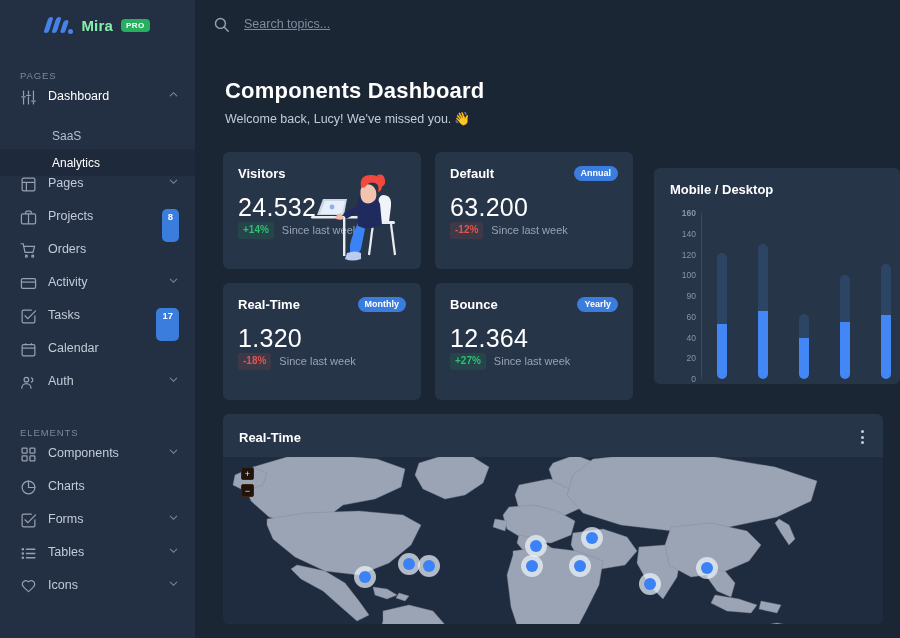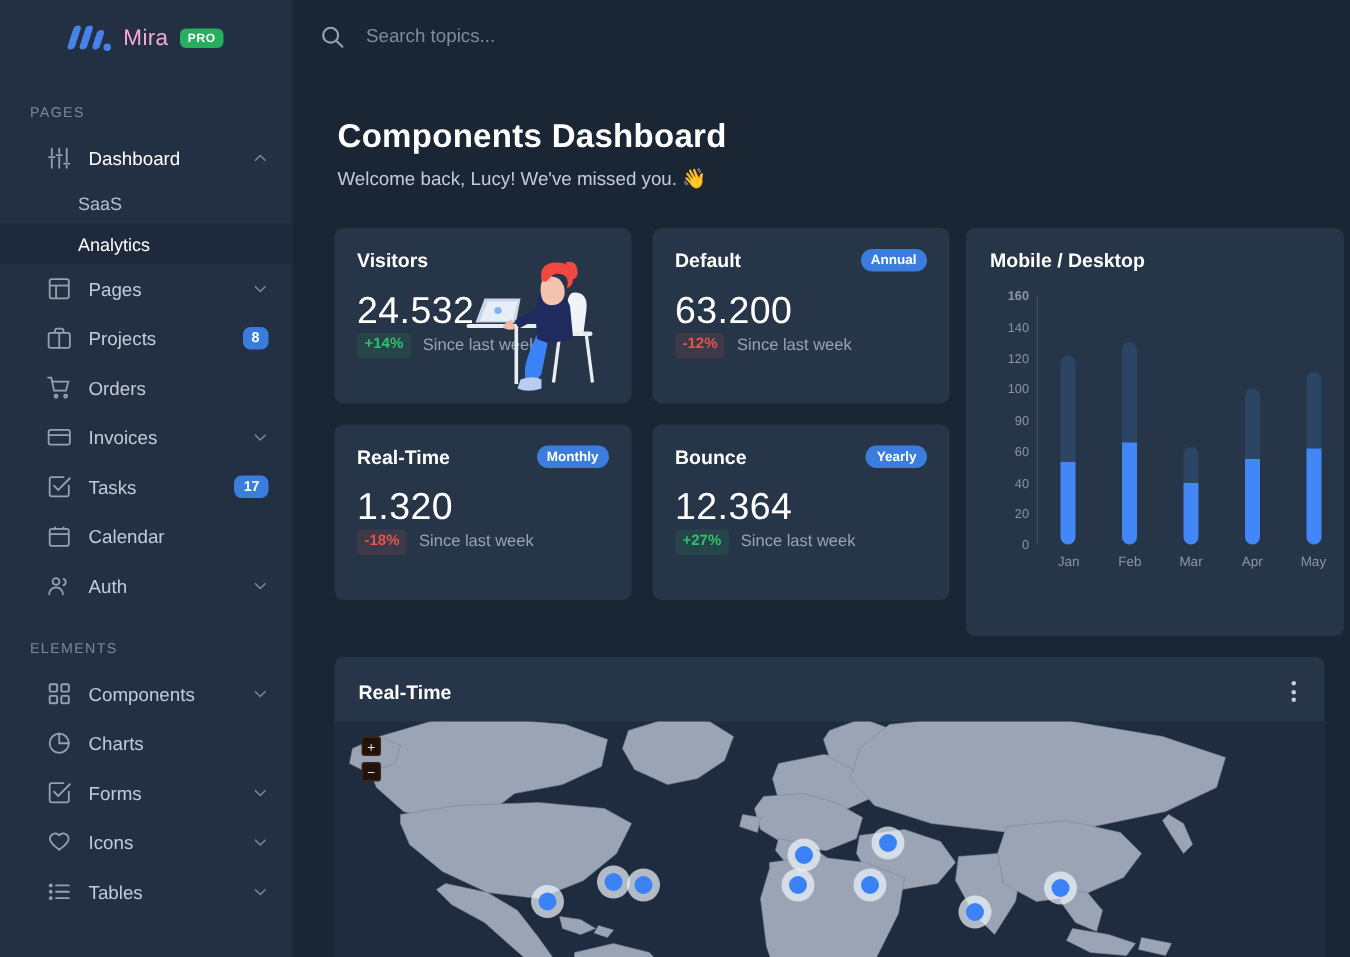--- a/index.html
+++ b/index.html
@@ -28,32 +28,32 @@
     position: absolute; bottom: 2px; width: 5px; height: 16px;
     background: #4782e8; border-radius: 3px; transform: skewX(-18deg);
   }
   .logo-mark i:nth-child(1) { left: 1px; }
   .logo-mark i:nth-child(2) { left: 9px; }
   .logo-mark i:nth-child(3) { left: 17px; height: 13px; }
   .logo-mark .dot {
     position: absolute; left: 23px; bottom: 1px; width: 5px; height: 5px;
     background: #4782e8; border-radius: 50%; transform: none;
   }
-  .brand-name { font-size: 15px; font-weight: normal; color: #f9a8d4; letter-spacing: .2px; }
+  .brand-name { font-size: 15px; font-weight: bold; color: #86efac; letter-spacing: .2px; }
   .pro-badge {
     background: #27ae5f; color: #fff; font-size: 8px; font-weight: bold;
     padding: 2px 5px; border-radius: 4px; letter-spacing: .4px;
   }
   .section-label {
     font-size: 9.5px; letter-spacing: .9px; color: #7b879b;
     padding: 20px 0 8px 20px; text-transform: uppercase;
   }
   .nav-item {
-    display: flex; align-items: center; height: 33px; padding: 0 16px 0 20px;
-    font-size: 12.5px; color: #c3cbd8; gap: 11px; position: relative; margin-left: 11px;
+    display: flex; height: 33px; padding: 0 16px 0 20px;
+    font-size: 12.5px; color: #c3cbd8; gap: 11px; position: relative;
   }
   .nav-item .ico { width: 17px; height: 17px; flex: 0 0 17px; opacity: .72; display: block; }
   .nav-item .label { flex: 1; white-space: nowrap; }
   .nav-item .chev { width: 11px; height: 11px; opacity: .55; }
   .nav-item.active-parent { color: #fff; }
   .count {
     font-size: 9.5px; font-weight: bold; color: #fff; background: #3b7ddd;
     border-radius: 5px; padding: 2.5px 6px; line-height: 1;
   }
   .sub-item {
@@ -62,31 +62,31 @@
   }
   .sub-item.active { background: #1e293b; color: #ffffff; }
 
   
   .main { flex: 1; height: 638px; overflow: hidden; background: #1b2635; }
   .topbar { height: 48px; display: flex; align-items: center; padding: 0 0 0 18px; gap: 14px; }
   .search-icon { width: 17px; height: 17px; opacity: .75; }
   .search-input {
     background: transparent; border: 0; outline: 0;
     font-family: "Liberation Sans", sans-serif;
-    font-size: 12.5px; color: #a3a3a3; width: 260px;
+    font-size: 12.5px; color: #22c55e; width: 260px; text-decoration: underline;
   }
   .search-input::placeholder { color: #7f8b9e; }
 
   .page-head { padding: 30px 0 0 30px; }
   .page-title { font-size: 22px; font-weight: bold; color: #fff; letter-spacing: .2px; }
   .page-sub { font-size: 12.5px; color: #c3cbd8; margin-top: 7px; }
   .wave { font-size: 13px; }
 
   .grid {
-    display: flex; gap: 11px; padding: 26px 0 0 28px; align-items: flex-start;
+    display: flex; gap: 21px; padding: 26px 0 0 28px; align-items: center;
   }
   .stat-col { display: flex; flex-direction: column; gap: 14px; }
   .stat-row { display: flex; gap: 14px; }
 
   .card { background: #273549; border-radius: 6px; position: relative; }
 
   .stat-card { width: 198px; height: 117px; padding: 14px 15px 0 15px; overflow: hidden; }
   .stat-top { display: flex; align-items: flex-start; justify-content: space-between; }
   .stat-title { font-size: 13px; font-weight: bold; color: #fff; }
   .pill {
@@ -96,21 +96,21 @@
   .stat-value { font-size: 25px; color: #fff; margin-top: 12px; letter-spacing: .3px; }
   .stat-foot { display: flex; align-items: center; gap: 8px; }
   .delta { font-size: 10px; font-weight: bold; padding: 2px 5px; border-radius: 3px; line-height: 1.25; }
   .delta.up { color: #2fbf6f; background: rgba(39,174,95,.13); }
   .delta.down { color: #e2554d; background: rgba(226,85,77,.13); }
   .stat-note { font-size: 11px; color: #99a3b4; }
 
   .illus { position: absolute; right: 8px; bottom: 0px; width: 110px; height: 100px; }
 
   
-  .chart-card { width: 252px; height: 272px; padding: 14px 0 0 16px; overflow: hidden; }
+  .chart-card { width: 252px; height: 216px; padding: 14px 0 0 16px; overflow: hidden; }
   .chart-title { font-size: 13px; font-weight: bold; color: #fff; }
   .chart-body { position: relative; width: 236px; height: 200px; margin-top: 16px; }
   .y-axis { position: absolute; left: 0; top: 0; width: 26px; height: 166px; }
   .y-tick {
     position: absolute; right: 0; font-size: 8.5px; color: #8a94a6;
     transform: translateY(-50%); text-align: right; width: 26px;
   }
   .axis-line { position: absolute; left: 31px; top: 0; width: 1px; height: 166px; background: #3a4a63; }
   .plot { position: absolute; left: 32px; top: 0; width: 204px; height: 166px; }
   .bar-group {
@@ -223,21 +223,21 @@
           <path d="M1.5 2.5h3l2.6 12.2h11.2l2.2-8.4H6"></path>
         </svg>
       <span class="label">Orders</span>
     </div>
 
     <div class="nav-item">
       <svg class="ico" viewBox="0 0 24 24" fill="none" stroke="#c3cbd8" stroke-width="1.7">
           <rect x="2" y="5" width="20" height="14" rx="2"></rect>
           <line x1="2" y1="10" x2="22" y2="10"></line>
         </svg>
-      <span class="label">Invoices</span>
+      <span class="label">Activity</span>
       <svg class="chev" viewBox="0 0 24 24" fill="none" stroke="#c3cbd8" stroke-width="2.3" stroke-linecap="round">
           <polyline points="5,9 12,16 19,9"></polyline>
         </svg>
     </div>
 
     <div class="nav-item">
       <svg class="ico" viewBox="0 0 24 24" fill="none" stroke="#c3cbd8" stroke-width="1.7" stroke-linecap="round">
           <path d="M21 11v8a2 2 0 0 1-2 2H5a2 2 0 0 1-2-2V5a2 2 0 0 1 2-2h11"></path>
           <polyline points="7,11 11,15 22,4"></polyline>
         </svg>
@@ -289,45 +289,45 @@
         </svg>
       <span class="label">Charts</span>
     </div>
 
     <div class="nav-item">
       <svg class="ico" viewBox="0 0 24 24" fill="none" stroke="#c3cbd8" stroke-width="1.7" stroke-linecap="round">
           <path d="M21 11v8a2 2 0 0 1-2 2H5a2 2 0 0 1-2-2V5a2 2 0 0 1 2-2h11"></path>
           <polyline points="7,11 11,15 22,4"></polyline>
         </svg>
       <span class="label">Forms</span>
-      <svg class="chev" viewBox="0 0 24 24" fill="none" stroke="#c3cbd8" stroke-width="2.3" stroke-linecap="round">
-          <polyline points="5,9 12,16 19,9"></polyline>
-        </svg>
-    </div>
-
-    <div class="nav-item">
-      <svg class="ico" viewBox="0 0 24 24" fill="none" stroke="#c3cbd8" stroke-width="1.7" stroke-linejoin="round">
-          <path d="M20.8 8.6a5 5 0 0 0-8.8-3.1A5 5 0 0 0 3.2 8.6c0 4.2 5.6 7.6 8.8 10.6 3.2-3 8.8-6.4 8.8-10.6z"></path>
-        </svg>
-      <span class="label">Icons</span>
       <svg class="chev" viewBox="0 0 24 24" fill="none" stroke="#c3cbd8" stroke-width="2.3" stroke-linecap="round">
           <polyline points="5,9 12,16 19,9"></polyline>
         </svg>
     </div>
 
     <div class="nav-item">
       <svg class="ico" viewBox="0 0 24 24" fill="none" stroke="#c3cbd8" stroke-width="1.8" stroke-linecap="round">
           <line x1="9" y1="6" x2="21" y2="6"></line>
           <line x1="9" y1="12" x2="21" y2="12"></line>
           <line x1="9" y1="18" x2="21" y2="18"></line>
           <circle cx="4" cy="6" r=".9" fill="#c3cbd8"></circle>
           <circle cx="4" cy="12" r=".9" fill="#c3cbd8"></circle>
           <circle cx="4" cy="18" r=".9" fill="#c3cbd8"></circle>
         </svg>
       <span class="label">Tables</span>
+      <svg class="chev" viewBox="0 0 24 24" fill="none" stroke="#c3cbd8" stroke-width="2.3" stroke-linecap="round">
+          <polyline points="5,9 12,16 19,9"></polyline>
+        </svg>
+    </div>
+
+    <div class="nav-item">
+      <svg class="ico" viewBox="0 0 24 24" fill="none" stroke="#c3cbd8" stroke-width="1.7" stroke-linejoin="round">
+          <path d="M20.8 8.6a5 5 0 0 0-8.8-3.1A5 5 0 0 0 3.2 8.6c0 4.2 5.6 7.6 8.8 10.6 3.2-3 8.8-6.4 8.8-10.6z"></path>
+        </svg>
+      <span class="label">Icons</span>
       <svg class="chev" viewBox="0 0 24 24" fill="none" stroke="#c3cbd8" stroke-width="2.3" stroke-linecap="round">
           <polyline points="5,9 12,16 19,9"></polyline>
         </svg>
     </div>
 
   </aside>
 
   <section class="main">
 
     <div class="topbar">

